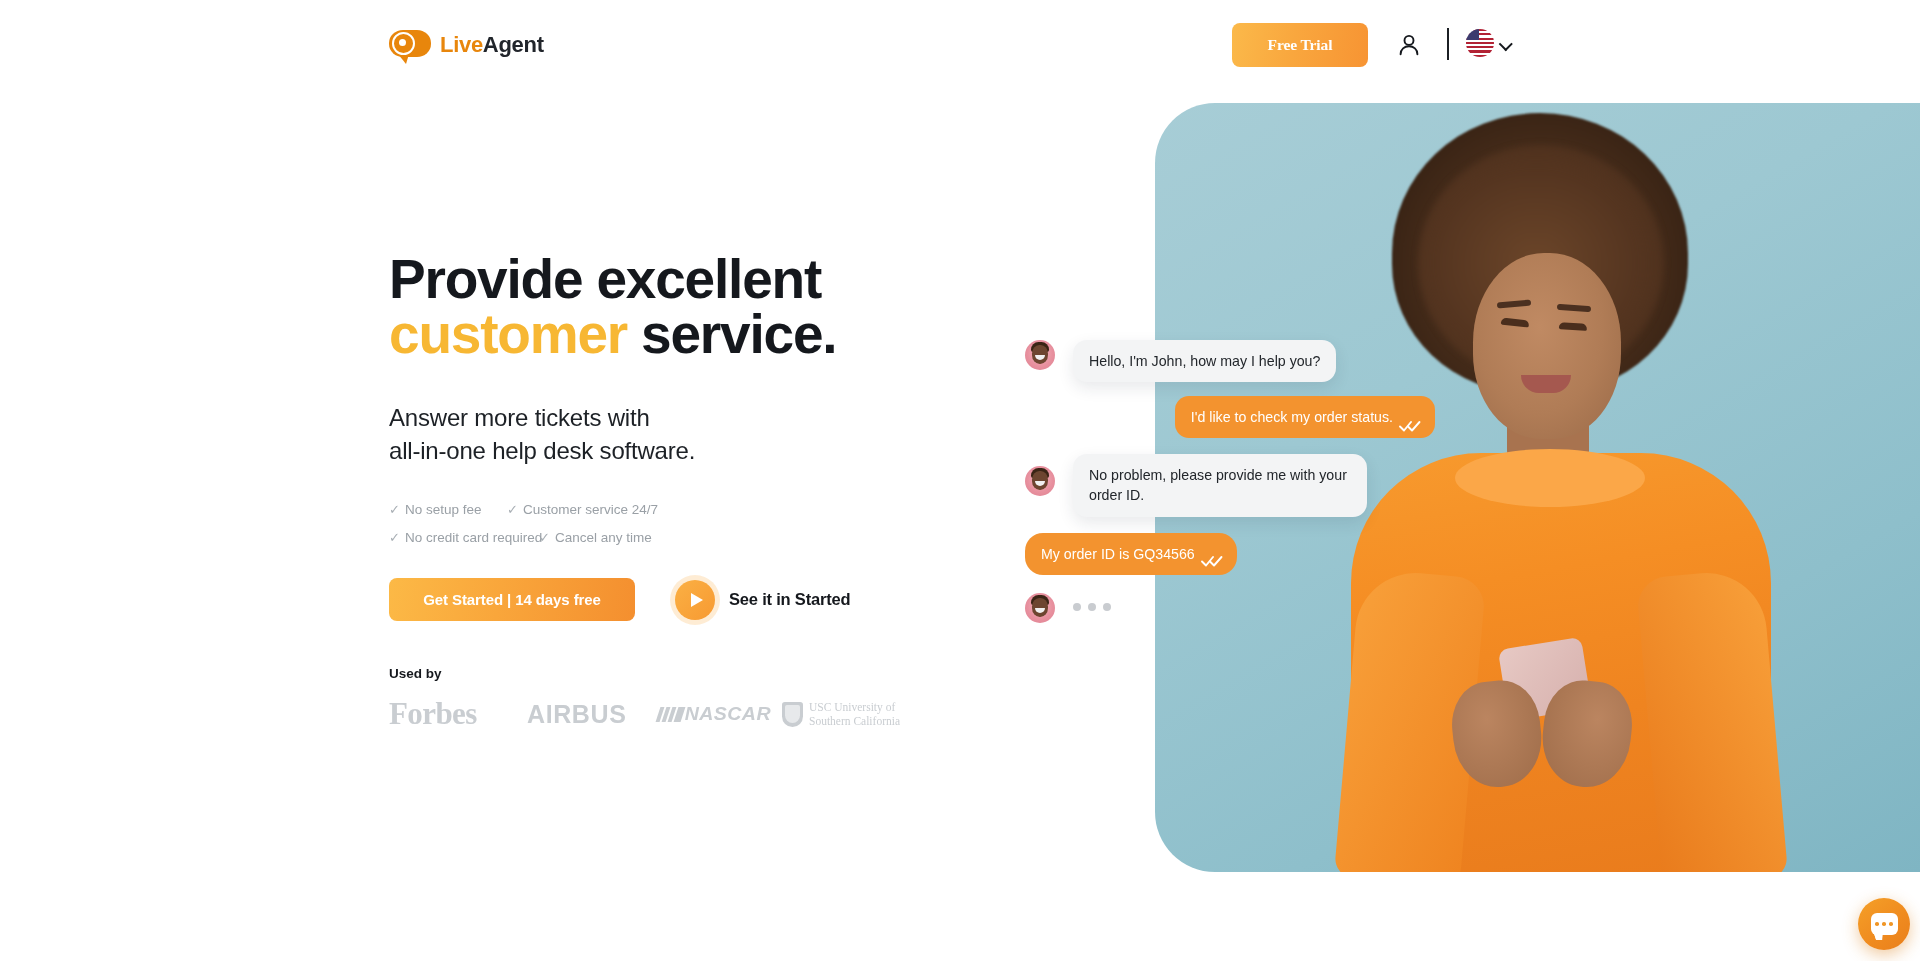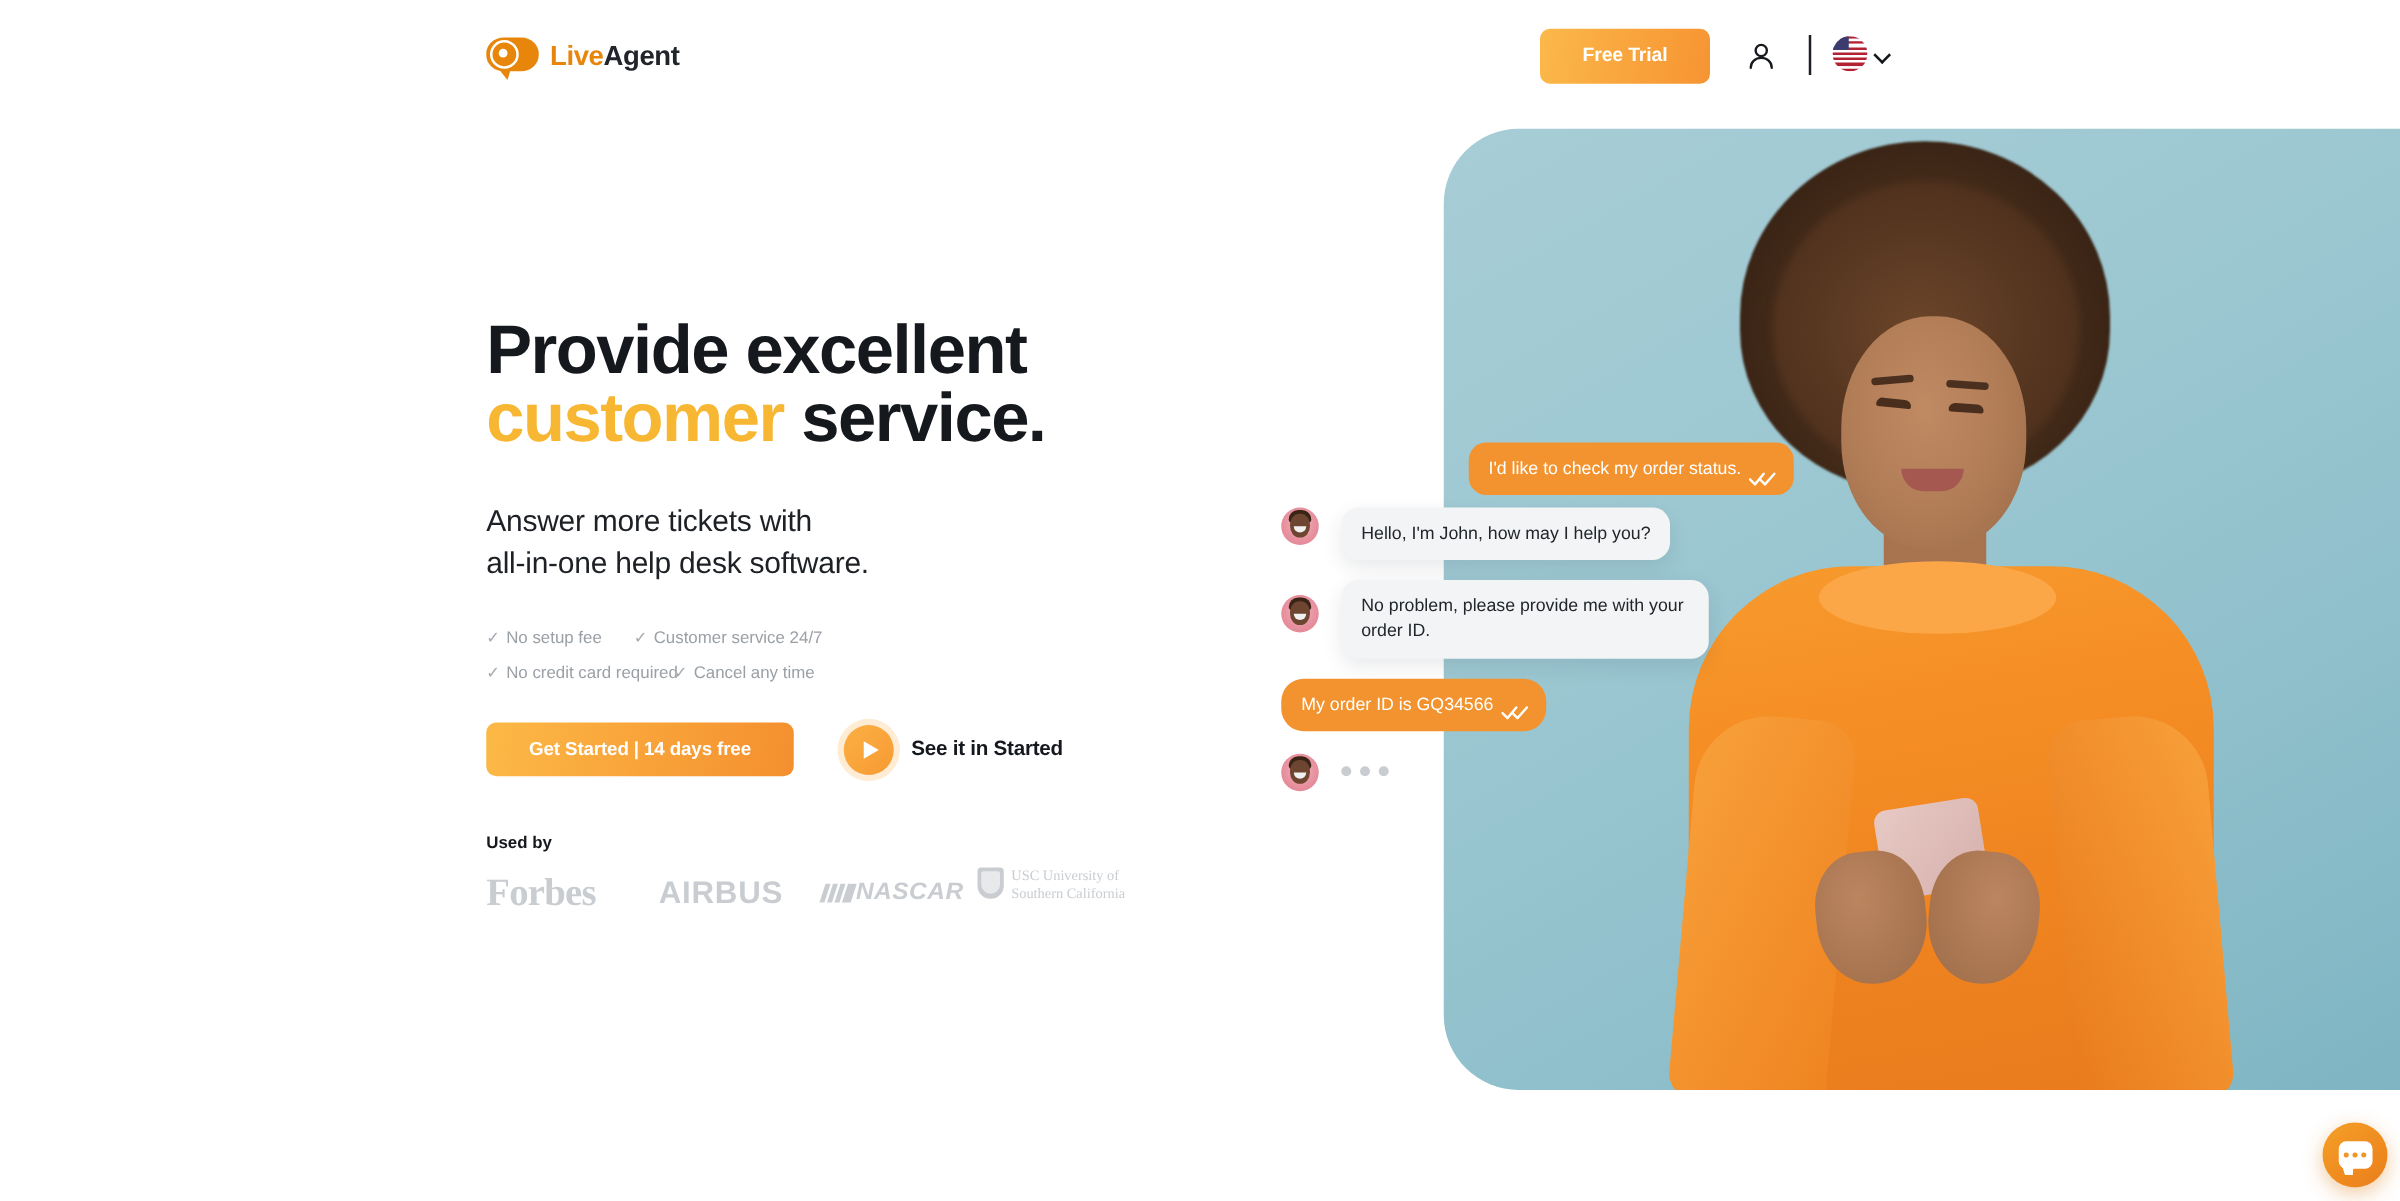--- a/index.html
+++ b/index.html
@@ -72,21 +72,21 @@
     border-bottom: 2.2px solid #15181d;
     transform: rotate(45deg);
   }
 
   .free-trial {
     position: absolute; left: 1232px; top: 23px;
     width: 136px; height: 44px;
     border: none; border-radius: 8px;
     background: linear-gradient(100deg, #fbb94a 0%, #f9a73e 45%, #f79433 100%);
     color: #ffffff; font-size: 15.5px; font-weight: 700;
-    font-family: Liberation Sans, sans-serif;
+    font-family: Liberation Serif, serif;
     cursor: pointer;
     letter-spacing: -0.1px;
   }
 
   .user-icon {
     position: absolute; left: 1396px; top: 32px;
     width: 26px; height: 26px; cursor: pointer;
   }
   .hdr-divider {
     position: absolute; left: 1447px; top: 28px;
@@ -304,21 +304,21 @@
   .nascar-slashes { display: flex; gap: 2px; margin-right: 3px; }
   .nascar-slashes span {
     display: block; width: 4px; height: 15px;
     background: #c9cdd1; transform: skewX(-18deg);
   }
   .nascar-slashes span:nth-child(4) { width: 7px; }
   .nascar-word {
     font-size: 19px; font-weight: 700; font-style: italic;
     letter-spacing: 0.4px; transform: scaleX(1.03);
   }
-  .brand-usc { display: flex; align-items: flex-start; gap: 6px; }
+  .brand-usc { display: flex; align-items: center; gap: 6px; }
   .usc-shield {
     width: 21px; height: 25px;
     background: #c9cdd1;
     border-radius: 3px 3px 11px 11px;
     position: relative;
   }
   .usc-shield:after {
     content: ""; position: absolute; left: 3px; top: 3px;
     width: 15px; height: 18px;
     background: #e7e9eb; border-radius: 2px 2px 8px 8px;
@@ -538,40 +538,40 @@
       <span class="usc-shield"></span>
       <span class="usc-text">
         <span>USC University of</span><br>
         <span>Southern California</span>
       </span>
     </div>
   </div>
 
   <div class="chat">
 
+    <div class="chat-line">
+      <div class="avatar">
+        <div class="avatar-hair"></div>
+          <div class="avatar-face"></div>
+      </div>
+      <div class="bub bub-agent">Hello, I'm John, how may I help you?</div>
+    </div>
+
     <div class="chat-line row-user" style="justify-content:flex-end; padding-right:10px; margin-top:14px;">
       <div class="bub bub-user">
         <span>I'd like to check my order status.</span>
         <span class="ticks">
           <svg width="22" height="12" viewBox="0 0 22 12">
             <path d="M1 6.5 L5 10.5 L12 2" fill="none" stroke="#ffffff" stroke-width="1.9" stroke-linecap="round" stroke-linejoin="round"></path>
             <path d="M9 6.5 L13 10.5 L20.5 2" fill="none" stroke="#ffffff" stroke-width="1.9" stroke-linecap="round" stroke-linejoin="round"></path>
           </svg>
         </span>
       </div>
     </div>
 
-    <div class="chat-line">
-      <div class="avatar">
-        <div class="avatar-hair"></div>
-          <div class="avatar-face"></div>
-      </div>
-      <div class="bub bub-agent">Hello, I'm John, how may I help you?</div>
-    </div>
-
     <div class="chat-line" style="margin-top:16px;">
       <div class="avatar" style="top:12px;">
         <div class="avatar-hair"></div>
           <div class="avatar-face"></div>
       </div>
       <div class="bub bub-agent" style="max-width:294px;">No problem, please provide me with your order ID.</div>
     </div>
 
     <div class="chat-line row-user" style="justify-content:flex-start; padding-right:24px; margin-top:16px;">
       <div class="bub bub-user" style="border-radius:18px;">

